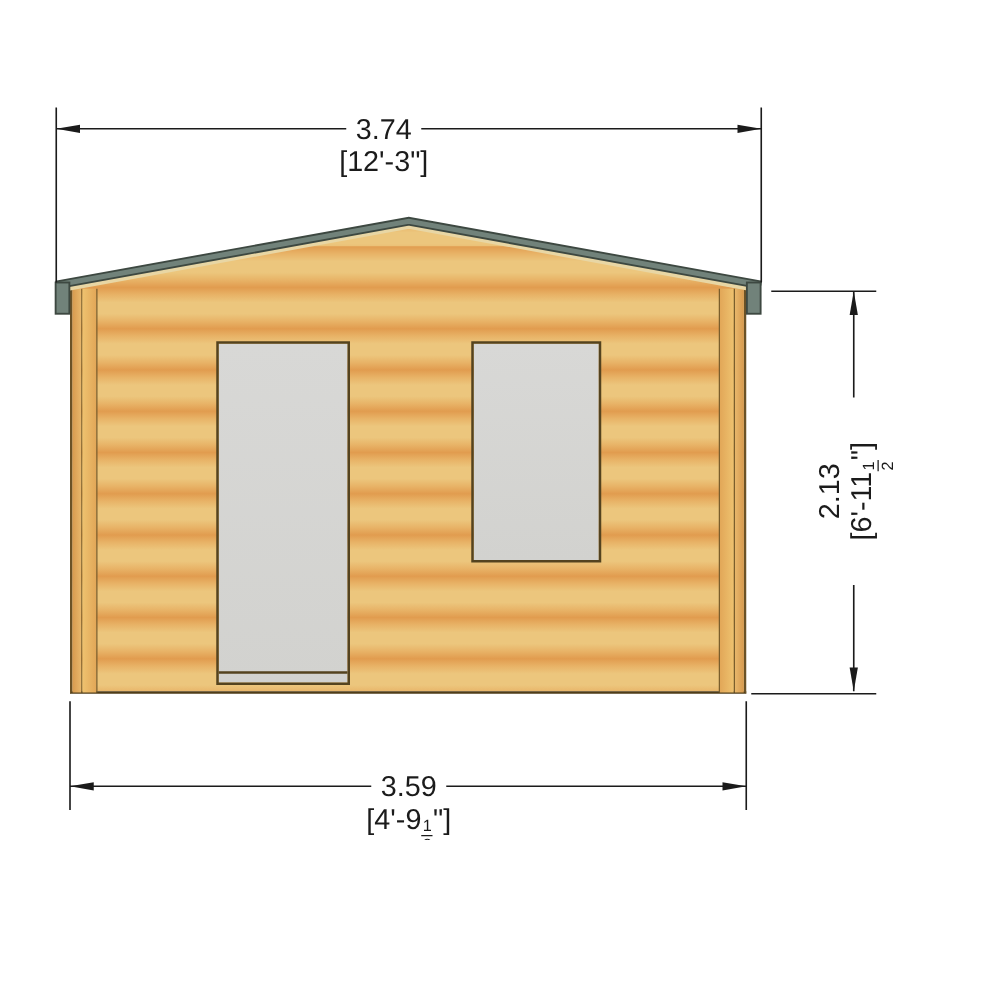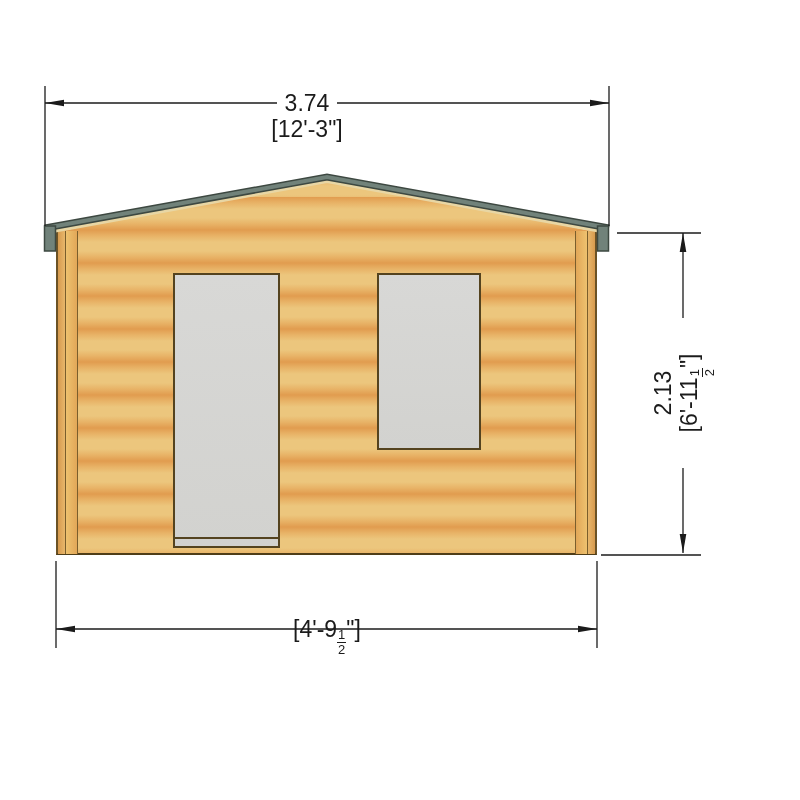--- a/index.html
+++ b/index.html
@@ -125,20 +125,21 @@
       <polygon points="663,553 659.7,534 666.3,534" stroke="none"></polygon>
     </g>
   </svg>
 
   <div id="dim-top" class="dim-label">
     <div><span class="bgmask">3.74</span></div>
     <div><span>[12'-3"]</span></div>
   </div>
 
   <div id="dim-bottom" class="dim-label">
+    <div><span class="bgmask">3.59</span></div>
     <div><span>[4'-9</span><span class="frac">
           <span class="num">1</span>
           <span class="den">2</span>
         </span><span>"]</span></div>
   </div>
 
   <div id="dim-right" class="dim-label">
     <div><span>2.13</span></div>
     <div><span>[6'-11</span><span class="frac">
           <span class="num">1</span>

